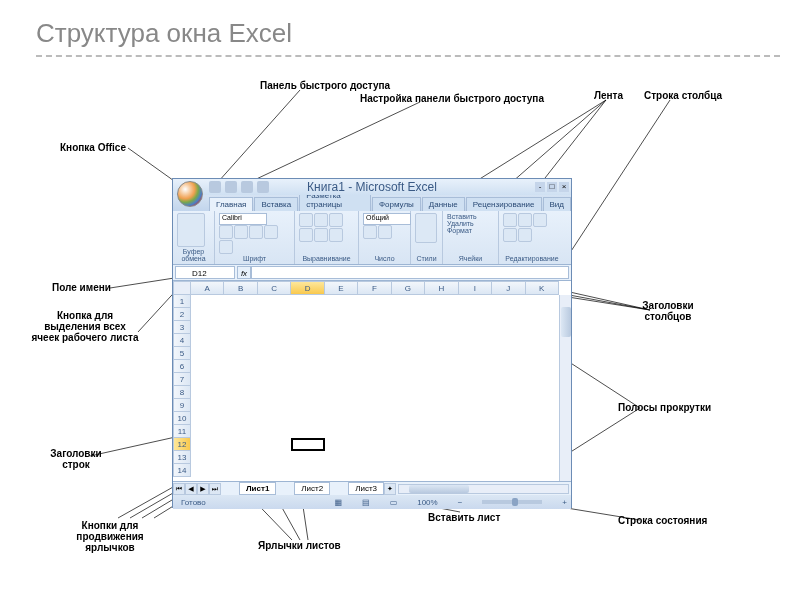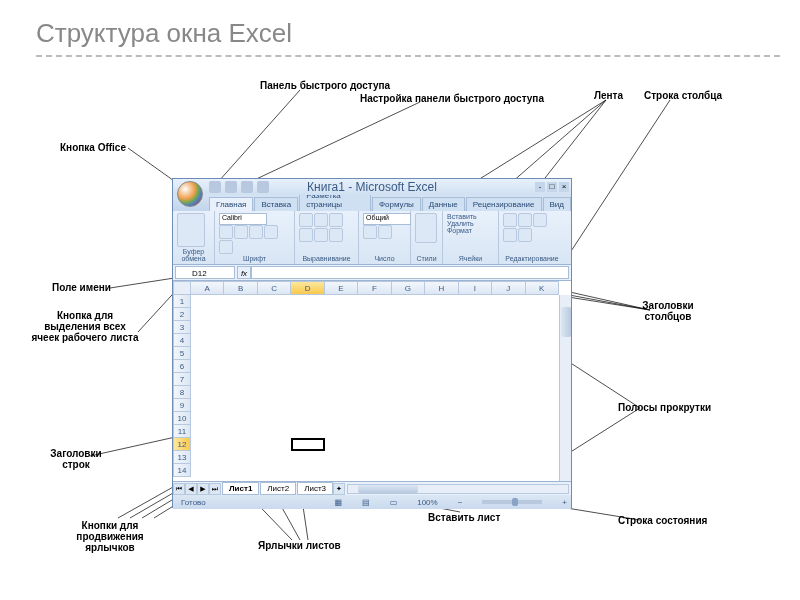--- a/index.html
+++ b/index.html
@@ -38,21 +38,21 @@
 .colhdr span.sel{background:linear-gradient(#fde79a,#f9c94e)}
 .rowhdr{position:absolute;left:0;top:14px;width:18px;bottom:0}
 .rowhdr span{display:block;height:13px;background:linear-gradient(90deg,#f2f6fb,#dce7f4);border:1px solid #b8c9df;border-top:none;text-align:center;font-size:8px;line-height:13px;color:#3a5a85}
 .rowhdr span.sel{background:linear-gradient(90deg,#fde79a,#f9c94e)}
 .cells{position:absolute;left:18px;top:14px;right:12px;bottom:0;background:#fff}
 .active-cell{position:absolute;border:2px solid #000;background:#fff}
 .vscroll{position:absolute;right:0;top:14px;width:12px;bottom:0;background:#e8eef8;border-left:1px solid #b8c9df}
 .vscroll .thumb{position:absolute;top:12px;width:10px;left:1px;height:30px;background:linear-gradient(90deg,#dce7f4,#b8c9df);border-radius:2px}
 .sheetbar{height:14px;background:#e8f1fb;display:flex;align-items:center;border-top:1px solid #9db5d3}
 .navbtn{width:12px;height:12px;background:#dce7f4;border:1px solid #b8c9df;font-size:7px;text-align:center;line-height:10px}
-.sheet{padding:1px 6px;background:#fff;border:1px solid #a8bdd8;font-size:8px;margin-left:1px}
+.sheet{padding:1px 6px;background:#fff;border:1px solid #a8bdd8;font-size:8px;margin-left:18px}
 .sheet.active{font-weight:bold}
 .hscroll{flex:1;height:10px;background:#e8eef8;margin:0 2px;border:1px solid #b8c9df;position:relative}
 .hscroll .thumb{position:absolute;left:10px;width:60px;height:8px;top:0;background:linear-gradient(#dce7f4,#b8c9df);border-radius:2px}
 .status{height:14px;background:linear-gradient(#dbe7f4,#cad9ee);display:flex;align-items:center;justify-content:flex-end;padding:0 4px;gap:20px;font-size:8px;color:#3a5a85}
 .slider{width:60px;height:4px;background:#b8c9df;position:relative}
 .slider::after{content:"";position:absolute;left:50%;top:-2px;width:6px;height:8px;background:#8aa3c4;border-radius:2px}
 .workarea-text{position:absolute;font-size:14px;font-weight:bold}
 .vert-text{position:absolute;font-size:8px;font-weight:bold;writing-mode:vertical-rl;transform:rotate(180deg)}
 .harrow{position:absolute;height:1px;background:#000}
 .harrow::after{content:"";position:absolute;right:-1px;top:-3px;border:3px solid transparent;border-left:6px solid #000}

